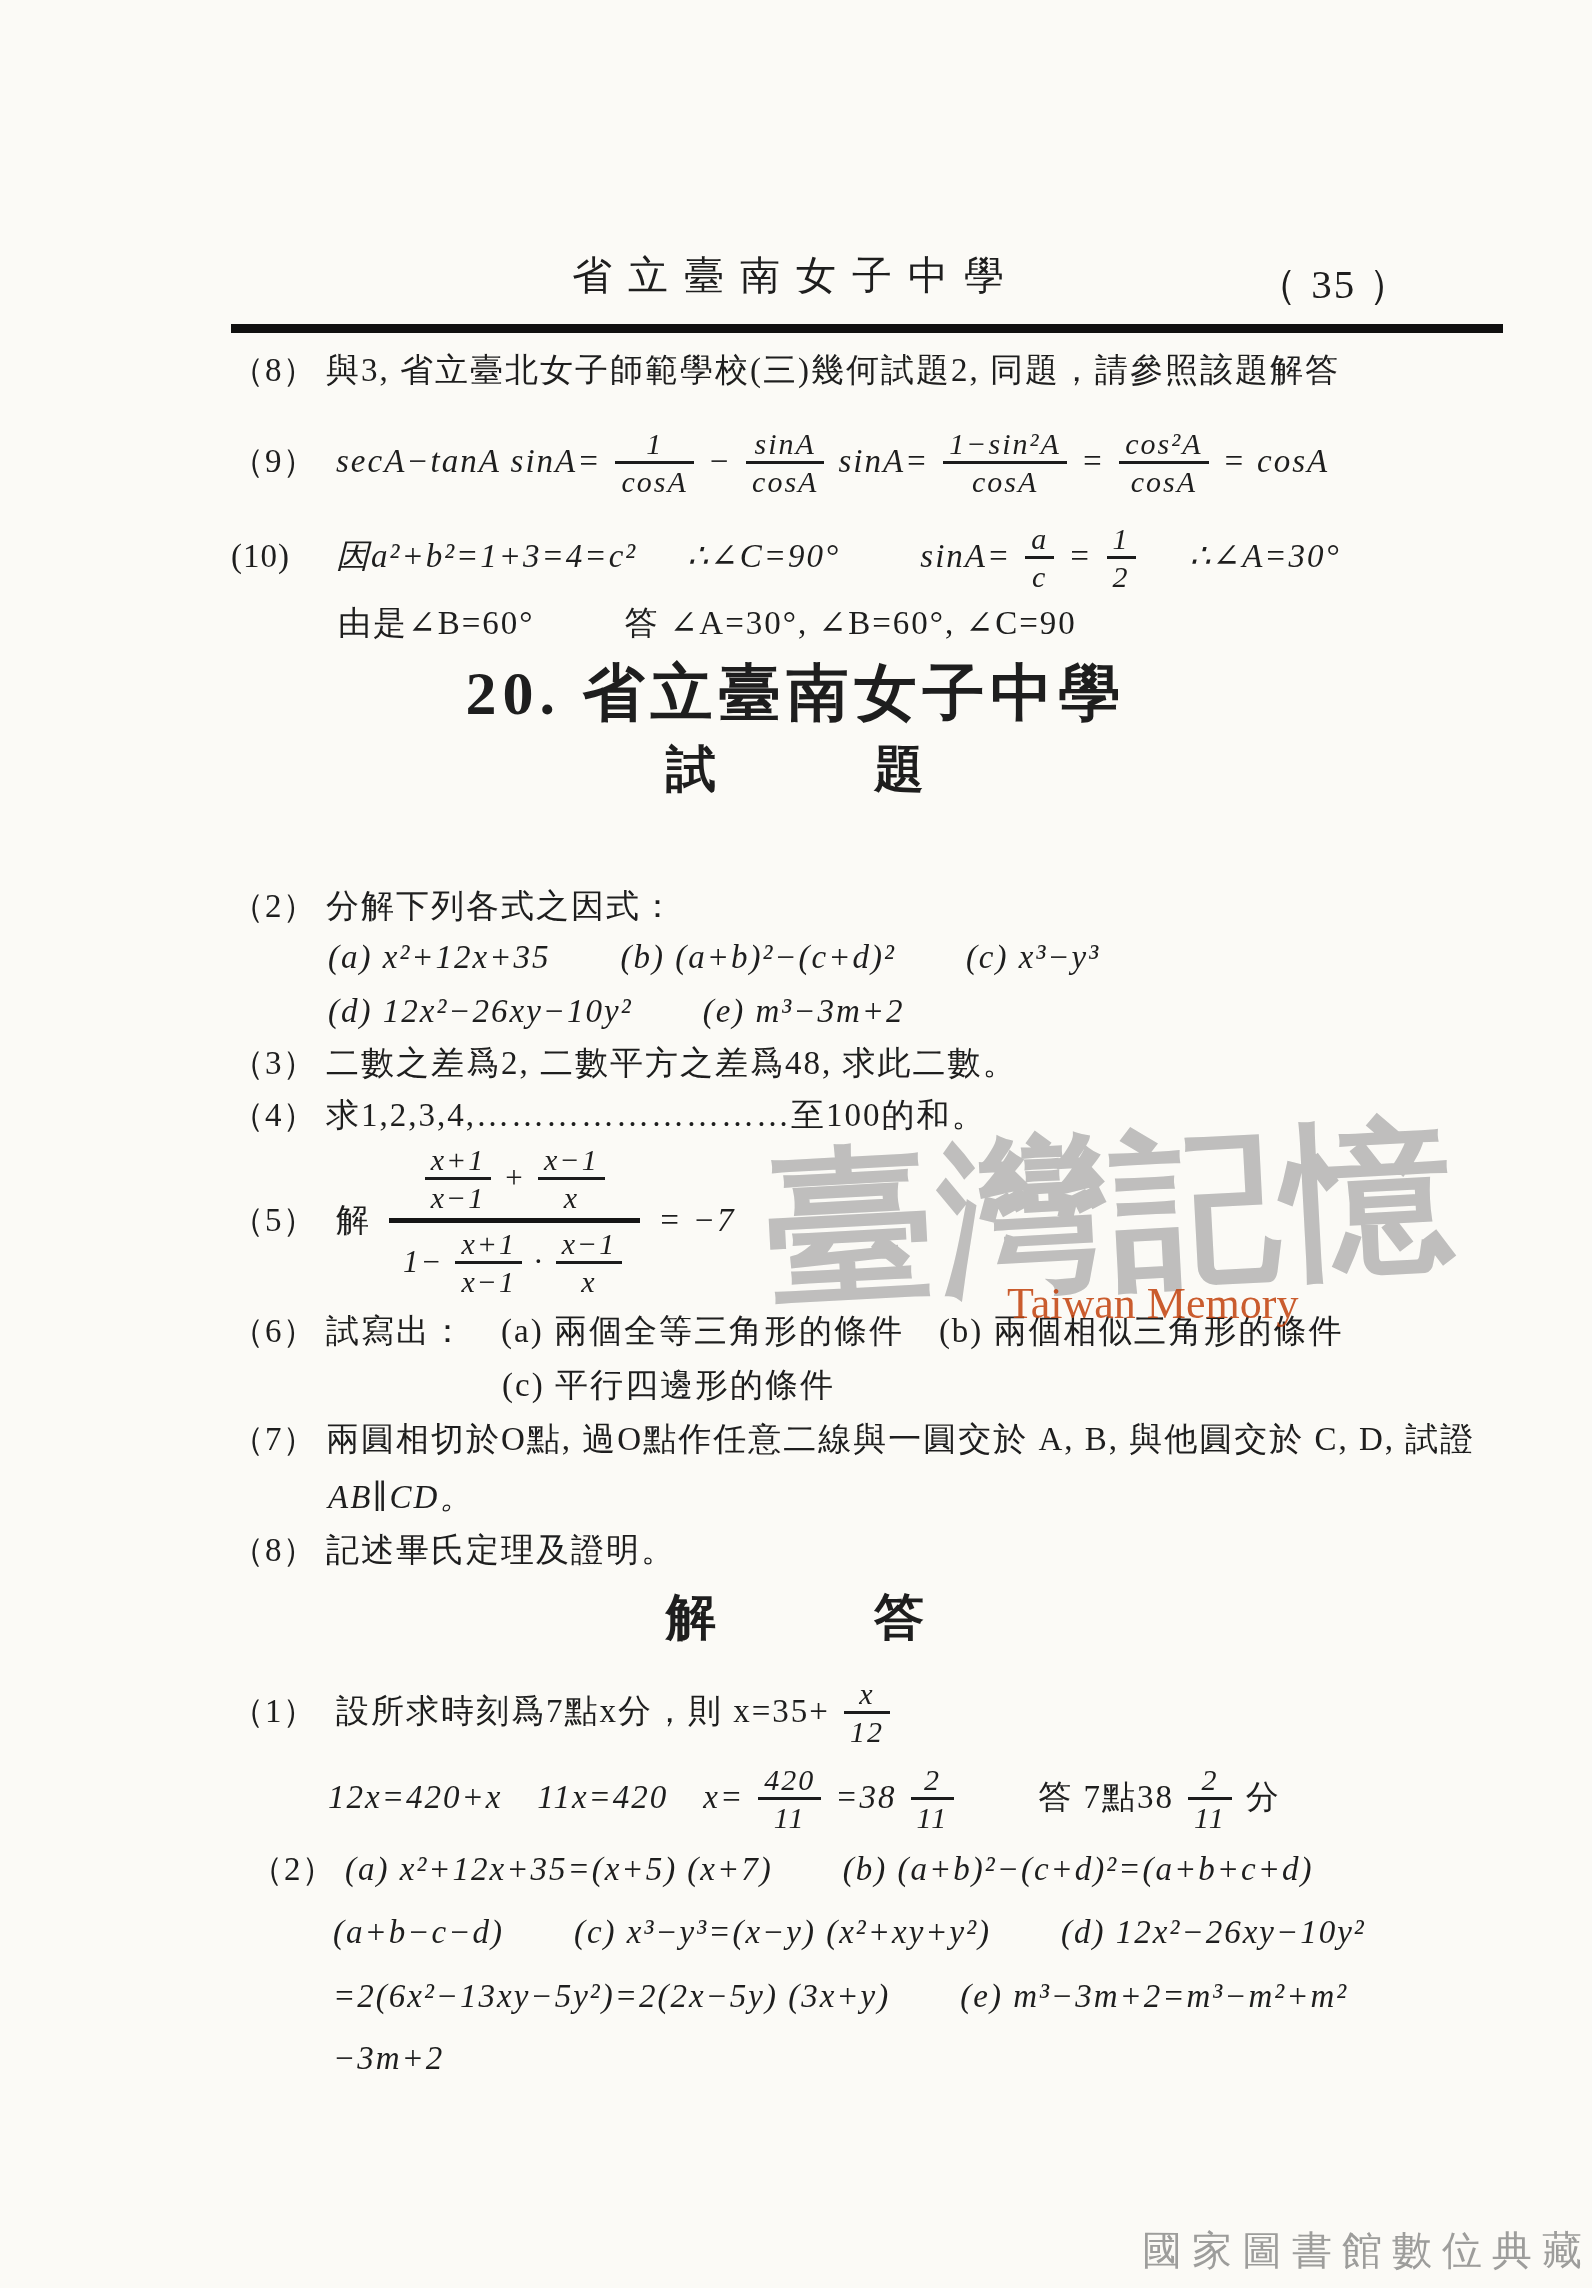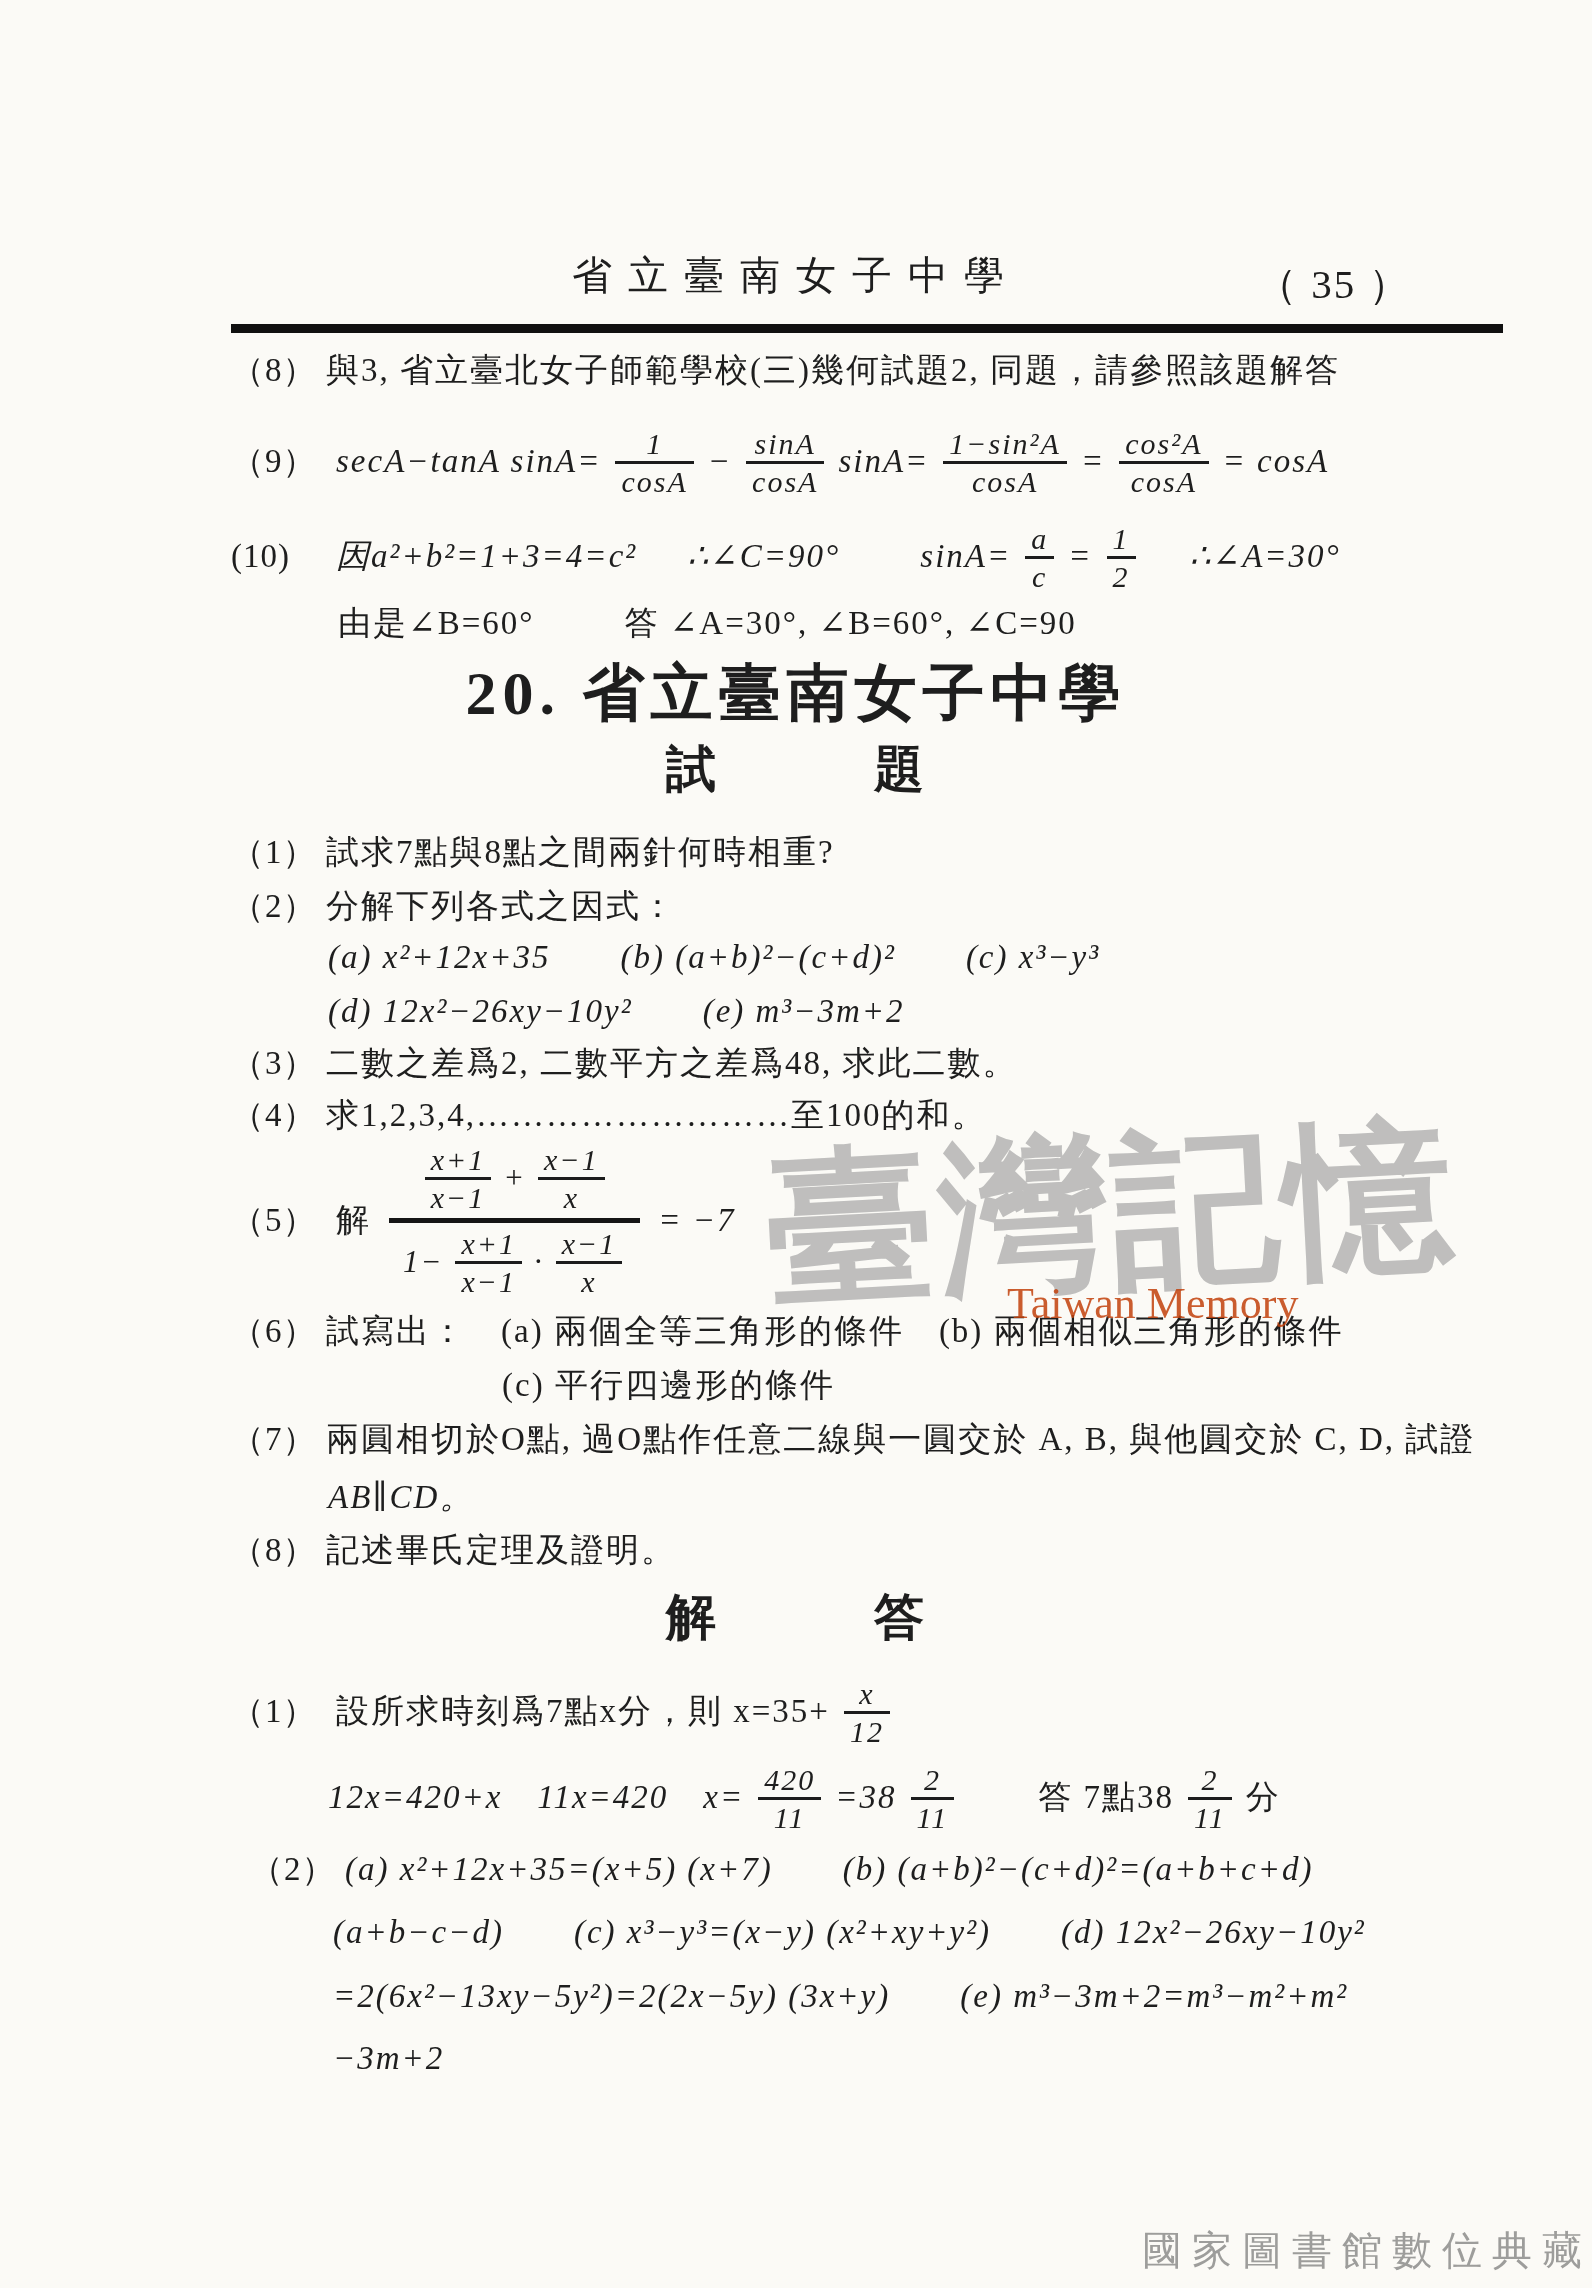--- a/index.html
+++ b/index.html
@@ -138,23 +138,20 @@
   </div>
 
   <div class="line" style="top:603px;left:338px;">
     <span>由是∠B=60°</span><span class="sp90"></span><span>答 ∠A=30°, ∠B=60°, ∠C=90</span>
   </div>
 
   <div class="line center heading" style="top:655px;font-size:62px;letter-spacing:6px;">20. 省立臺南女子中學</div>
 
   <div class="line center heading" style="top:738px;font-size:50px;">試　　　題</div>
 
-  <div class="line" style="top:832px;left:231px;">
-    <span class="qno">（1）</span><span>試求7點與8點之間兩針何時相重?</span>
-  </div>
 
   <div class="line" style="top:886px;left:231px;">
     <span class="qno">（2）</span><span>分解下列各式之因式：</span>
   </div>
   <div class="line math" style="top:937px;left:328px;">(a) x²+12x+35　　(b) (a+b)²−(c+d)²　　(c) x³−y³</div>
   <div class="line math" style="top:991px;left:328px;">(d) 12x²−26xy−10y²　　(e) m³−3m+2</div>
 
   <div class="line" style="top:1043px;left:231px;">
     <span class="qno">（3）</span><span>二數之差爲2, 二數平方之差爲48, 求此二數。</span>
   </div>

